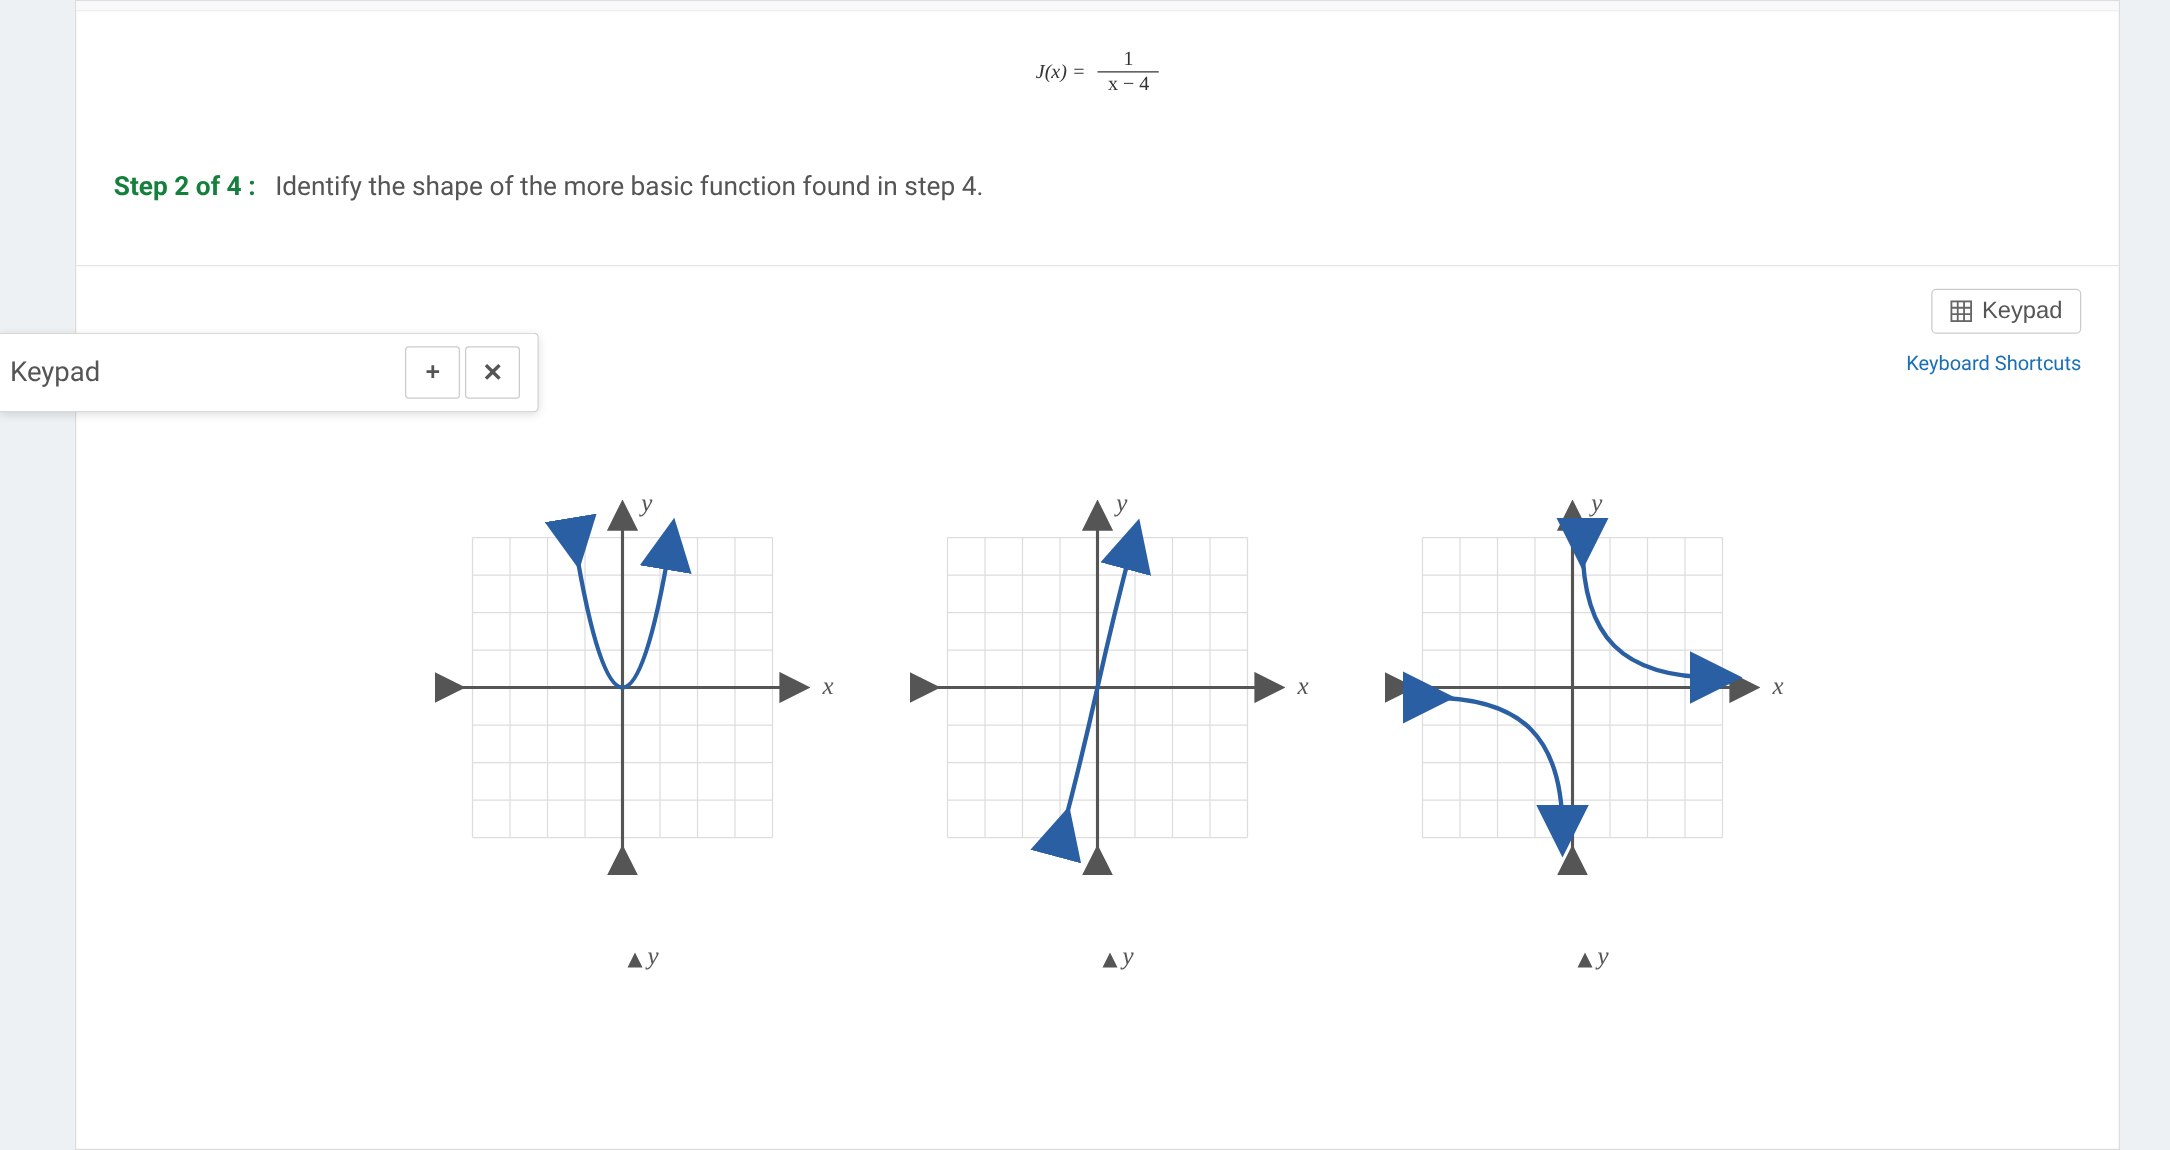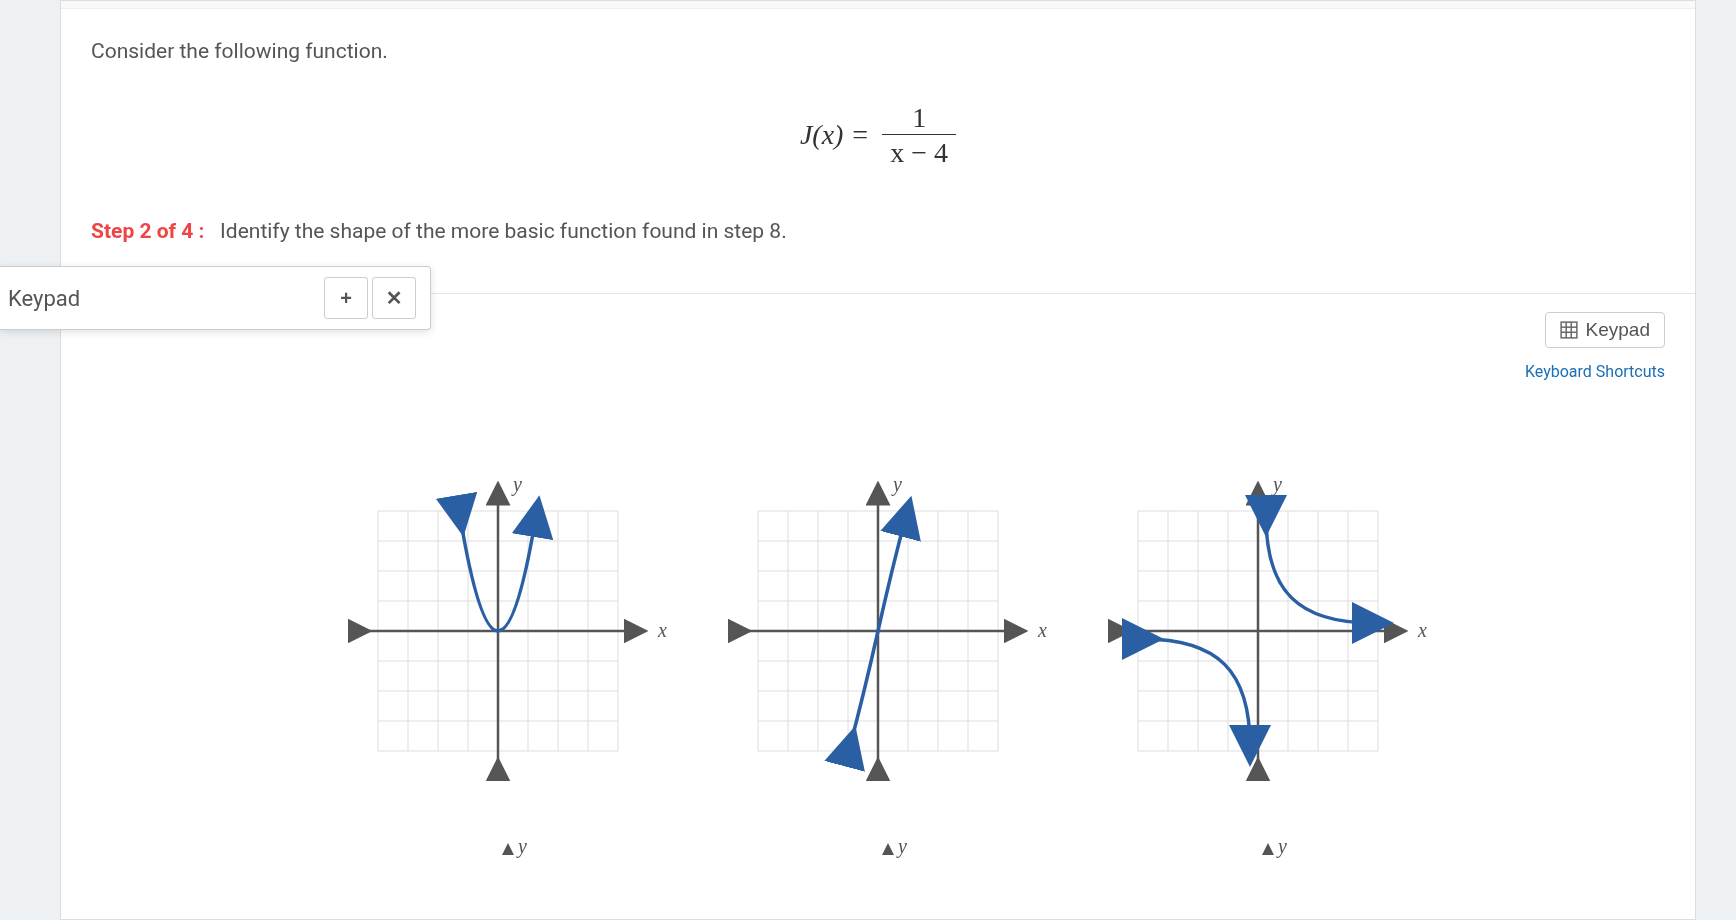--- a/index.html
+++ b/index.html
@@ -32,38 +32,38 @@
     padding: 30px 30px 20px 30px;
   }
   .prompt {
     font-size: 21px;
     color: #555;
     margin-bottom: 40px;
   }
   .formula {
     text-align: center;
     font-family: "Times New Roman", serif;
-    font-size: 28px;
+    font-size: 16px;
     color: #333;
-    margin-bottom: 48px;
+    margin-bottom: 60px;
   }
   .formula .lhs { font-style: italic; }
   .frac {
     display: inline-block;
     vertical-align: middle;
     text-align: center;
     margin-left: 6px;
   }
   .frac .num { display:block; border-bottom: 1.2px solid #333; padding: 0 8px; line-height:1.1;}
   .frac .den { display:block; padding: 0 8px; line-height:1.3;}
   .step-line {
     font-size: 21px;
     color: #555;
   }
-  .step-line b { color: #ef4444; }
+  .step-line b { color: #15803d; }
   .divider-row {
     border-top: 1px solid #e5e5e5;
     margin-top: 30px;
     padding: 18px 30px 10px 30px;
     display: flex;
     justify-content: flex-end;
     align-items: flex-start;
     gap: 14px;
     flex-direction: column;
     align-items: flex-end;
@@ -177,34 +177,33 @@
   }
 </style>
 </head>
 <body>
 
 <div class="outer">
   <div class="card">
     <div class="top-bar"></div>
 
     <div class="question-block">
-      <div class="prompt">Consider the following function.</div>
 
       <div class="formula">
         <span class="lhs">J(x) =</span>
         <span class="frac">
           <span class="num">1</span>
           <span class="den">x − 4</span>
         </span>
       </div>
 
       <div class="step-line">
         <b>Step 2 of 4 :</b>
         <span>&nbsp;</span>
-        <span>Identify the shape of the more basic function found in step 8.</span>
+        <span>Identify the shape of the more basic function found in step 4.</span>
       </div>
     </div>
 
     <div class="divider-row">
       <button class="keypad-btn">
         <svg viewBox="0 0 16 16" fill="none" stroke="#666" stroke-width="1.3">
           <rect x="1" y="1" width="14" height="14"></rect>
           <line x1="1" y1="5.5" x2="15" y2="5.5"></line>
           <line x1="1" y1="10" x2="15" y2="10"></line>
           <line x1="5.5" y1="1" x2="5.5" y2="15"></line>

